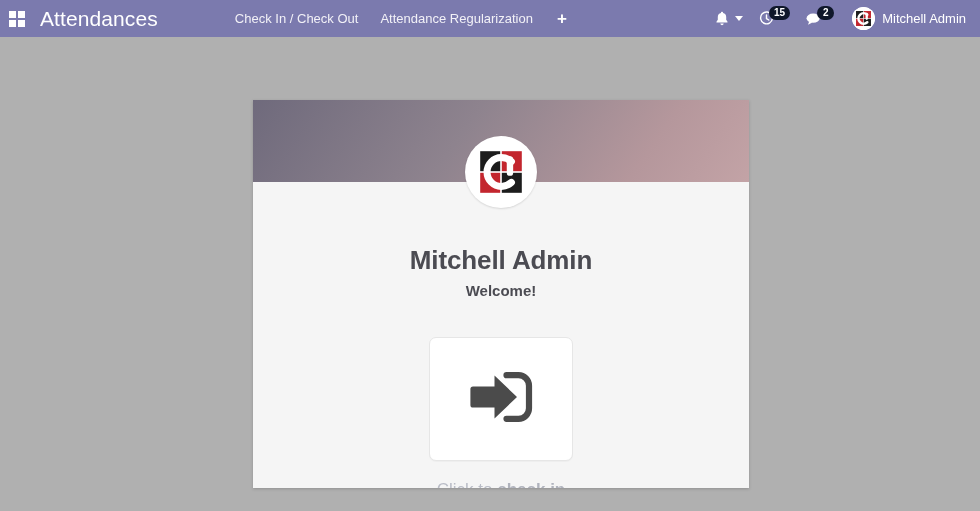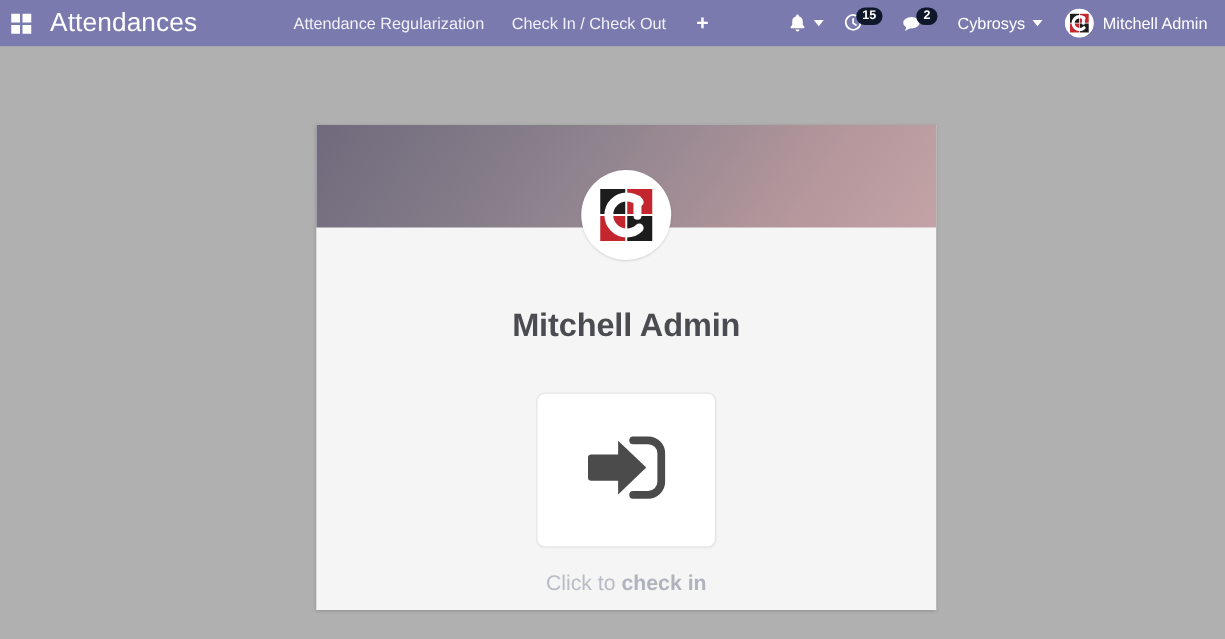--- a/index.html
+++ b/index.html
@@ -257,22 +257,22 @@
         <i></i>
           <i></i>
           <i></i>
           <i></i>
       </span>
     </div>
 
     <div class="brand">Attendances</div>
 
     <div class="nav-menu">
+      <div class="nav-item">Check In / Check Out</div>
       <div class="nav-item">Attendance Regularization</div>
-      <div class="nav-item">Check In / Check Out</div>
       <div class="nav-plus">+</div>
     </div>
 
   </div>
 
   <div class="nav-right">
 
     <div class="nav-sys">
       <span>
         <svg class="ico-svg" width="14" height="16" viewBox="0 0 16 18" fill="#ffffff">
@@ -296,24 +296,20 @@
     <div class="nav-sys">
       <span>
         <svg class="ico-svg" width="16" height="14" viewBox="0 0 18 15" fill="#ffffff">
           <ellipse cx="8" cy="6.6" rx="7.4" ry="5.2"></ellipse>
           <path d="M3.6 10.2 L2.2 14 L7.2 11.3 Z"></path>
         </svg>
       </span>
       <span class="badge">2</span>
     </div>
 
-    <div class="nav-sys">
-      <span class="company-name">Cybrosys</span>
-      <span class="caret"></span>
-    </div>
 
     <div class="user-menu">
       <span class="logo" style="width:23px;height:23px;">
         <svg viewBox="0 0 40 40">
           <circle cx="20" cy="20" r="20" fill="#ffffff"></circle>
           <g>
             <rect x="7" y="7" width="12.5" height="12.5" fill="#1c1c1c"></rect>
             <rect x="20.5" y="7" width="12.5" height="12.5" fill="#c3262e"></rect>
             <rect x="7" y="20.5" width="12.5" height="12.5" fill="#c3262e"></rect>
             <rect x="20.5" y="20.5" width="12.5" height="12.5" fill="#1c1c1c"></rect>
@@ -346,20 +342,21 @@
               <path d="M25.6 12.2v8.2" stroke="#ffffff" stroke-width="4" stroke-linecap="round"></path>
             </g>
           </svg>
         </span>
       </div>
     </div>
 
     <div class="card-body">
 
       <div class="person-name">Mitchell Admin</div>
+      <div class="welcome">Welcome!</div>
 
       <div class="checkin-btn">
         <span>
           <svg width="80" height="72" viewBox="0 0 80 72" fill="none">
             <path d="M33.5 14.5 L56 36 L33.5 57.5 L33.5 46.5 L12 46.5 A2.6 2.6 0 0 1 9.4 43.9 L9.4 28.1 A2.6 2.6 0 0 1 12 25.5 L33.5 25.5 Z" fill="#4b4b4b"></path>
             <path d="M45.5 14.2 L57.5 14.2 A10.5 10.5 0 0 1 68 24.7 L68 47.3 A10.5 10.5 0 0 1 57.5 57.8 L45.5 57.8" stroke="#4b4b4b" stroke-width="6.2" stroke-linecap="round" fill="none"></path>
           </svg>
         </span>
       </div>
 

